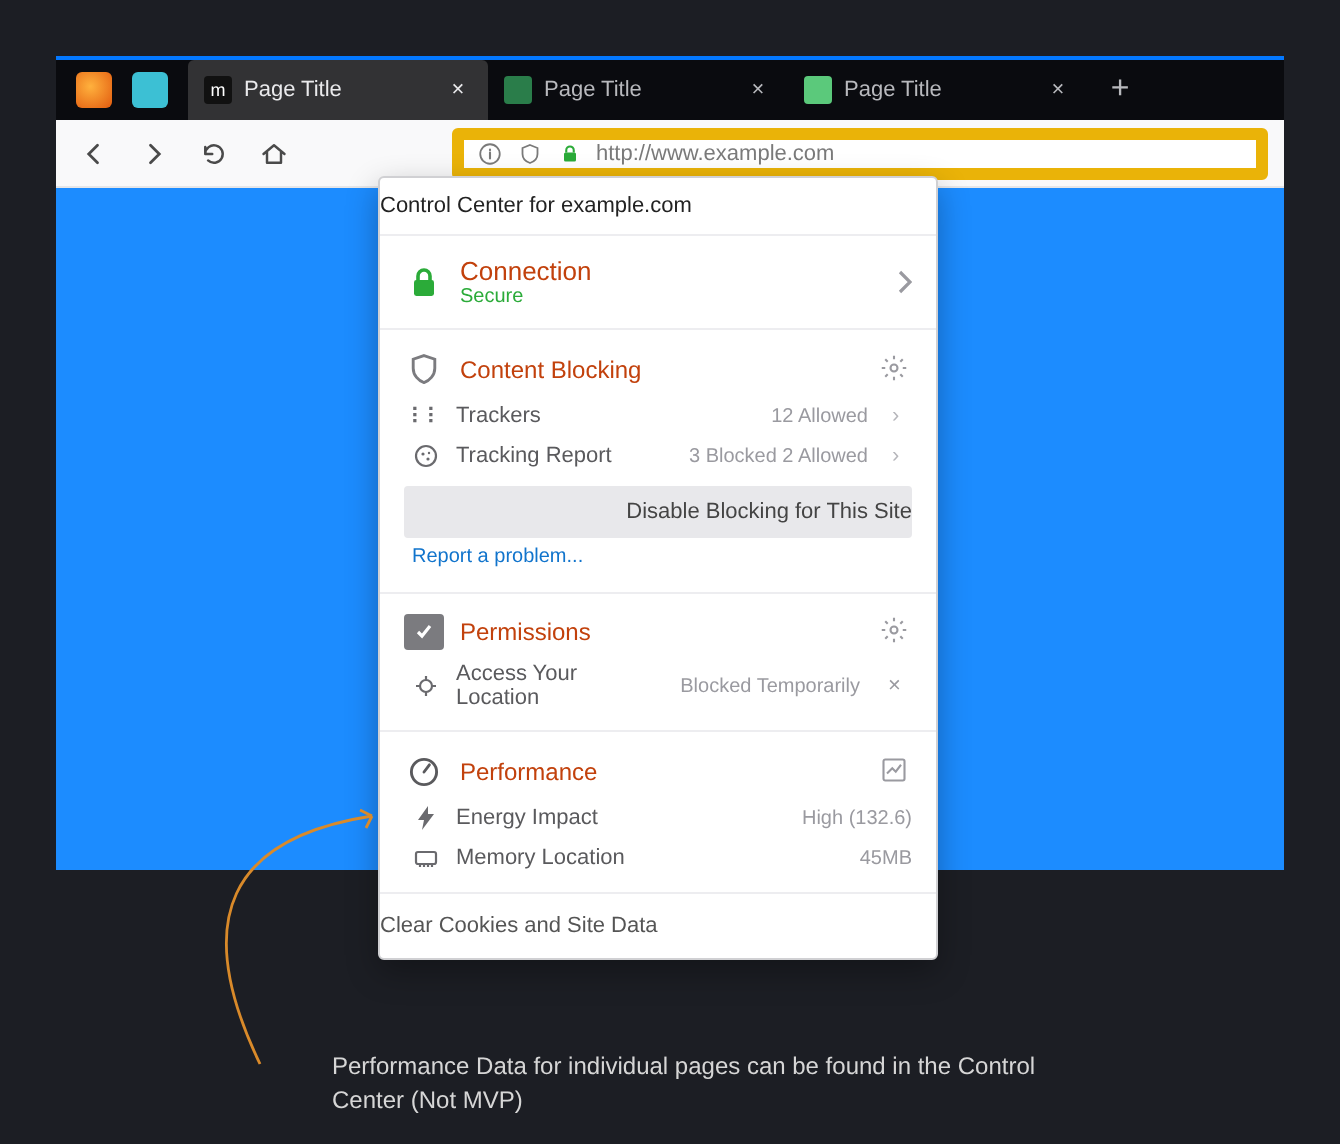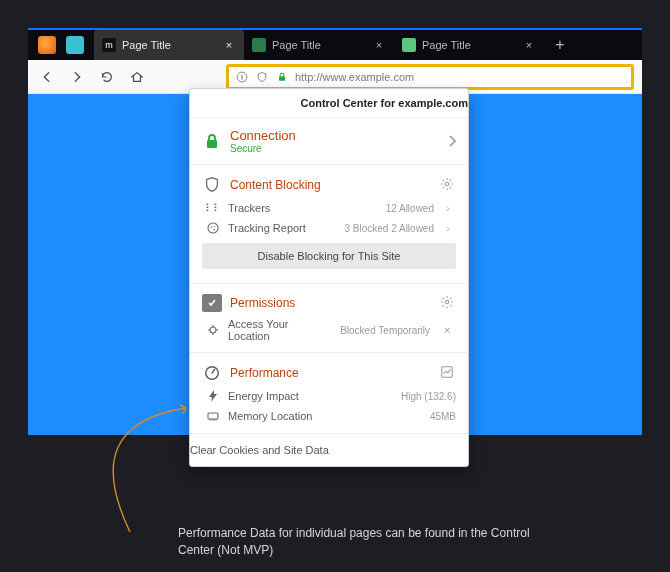--- a/index.html
+++ b/index.html
@@ -10,46 +10,46 @@
 .tab-icons .ico{width:18px;height:18px;border-radius:3px}
 .tab{display:flex;align-items:center;gap:6px;padding:0 8px;font-size:11px;color:#b8b9bd;position:relative;min-width:150px;border-top-left-radius:3px;border-top-right-radius:3px}
 .tab.active{background:#323234;color:#eaeaec}
 .tab .favicon{width:14px;height:14px;border-radius:2px;flex:0 0 14px}
 .tab .title{flex:1;white-space:nowrap;overflow:hidden;text-overflow:ellipsis}
 .tab .close{width:14px;height:14px;display:flex;align-items:center;justify-content:center;color:#b8b9bd;cursor:pointer}
 .tab .close.active{color:#eaeaec}
 .newtab{display:flex;align-items:center;justify-content:center;width:32px;color:#b8b9bd;font-size:16px}
 .toolbar{position:absolute;top:60px;left:28px;width:614px;height:34px;background:#f9f9fa;display:flex;align-items:center;padding:0 8px;gap:8px;border-bottom:1px solid #e6e6e8}
 .nav-btn{width:22px;height:22px;display:flex;align-items:center;justify-content:center;color:#4a4a4a}
-.urlbar{flex:1;height:26px;background:#fff;border:3px solid #eab308;border-radius:3px;display:flex;align-items:center;padding:0 6px;gap:6px;font-size:11px;color:#7a7a7a;margin-left:70px}
+.urlbar{flex:1;height:26px;background:#fff;border:6px solid #eab308;border-radius:3px;display:flex;align-items:center;padding:0 6px;gap:6px;font-size:11px;color:#7a7a7a;margin-left:70px}
 .urlbar .ident,.urlbar .lock{width:14px;height:14px;display:flex;align-items:center;justify-content:center;color:#7a7a7a}
 .urlbar .lock{color:#2bab39}
 .viewport{position:absolute;top:94px;left:28px;width:614px;height:341px;background:#1c8cff}
 .panel{position:absolute;top:88px;left:189px;width:280px;background:#fff;border:1px solid #d0d0d3;border-radius:3px;box-shadow:0 6px 16px rgba(0,0,0,.3);font-size:11px;color:#444}
-.panel .hdr{text-align:right;font-weight:700;font-size:11px;padding:8px 0;color:#222}
+.panel .hdr{text-align:left;font-weight:400;font-size:11px;padding:8px 0;color:#222}
 .section{border-top:1px solid #ededf0;padding:10px 12px}
 .sec-head{display:flex;align-items:center;gap:8px}
 .sec-head .ico{width:20px;height:20px;flex:0 0 20px;display:flex;align-items:center;justify-content:center}
 .sec-head .ttl{font-size:12px;color:#c2410c;flex:1}
 .sec-head .ttl.bigger{font-size:13px}
 .sec-head .sub{font-size:10px;color:#2bab39}
 .sec-head .subg{font-size:10px;color:#8a8a8d}
 .chev{color:#9a9aa0}
 .gear{color:#9a9aa0;width:16px;height:16px}
 .row{display:flex;align-items:center;gap:8px;margin-top:6px;padding-left:4px}
 .row .rico{width:14px;height:14px;flex:0 0 14px;color:#6a6a6e;display:flex;align-items:center;justify-content:center}
 .row .lab{flex:1;font-size:11px;color:#5a5a5d}
 .row .val{font-size:10px;color:#9a9aa0}
 .row .chev-sm{width:10px;color:#b6b6bb;margin-left:4px}
-.btn-wide{margin:8px 0 4px;background:#e8e8eb;border-radius:2px;text-align:center;padding:7px 0;font-size:11px;color:#444;cursor:pointer}
+.btn-wide{margin:8px 0 4px;background:#e8e8eb;border-radius:2px;text-align:right;padding:7px 0;font-size:11px;color:#444;cursor:pointer}
 .link{font-size:10px;color:#1174cc;margin:2px 0 2px 4px;cursor:pointer}
 .footer{border-top:1px solid #ededf0;text-align:left;padding:10px 0;font-size:11px;color:#555;cursor:pointer}
 .perm-pill{font-size:10px;color:#9a9aa0}
 .x-sm{width:12px;color:#9a9aa0;margin-left:6px;cursor:pointer}
-.annotation{position:absolute;left:178px;top:525px;width:360px;color:#d6d6d6;font-size:12px;line-height:1.4}
+.annotation{position:absolute;left:166px;top:525px;width:360px;color:#d6d6d6;font-size:12px;line-height:1.4}
 .curve{position:absolute;left:90px;top:404px;width:100px;height:130px;pointer-events:none}
 svg{display:block}
 </style>
 </head>
 <body>
 
 <div class="stage">
   <div class="tabbar">
     <div class="tab-icons">
       <div class="ico" style="background:radial-gradient(circle at 40% 40%,#ffb13d,#e25b0f)"></div>
@@ -171,20 +171,21 @@
               <circle cx="4.5" cy="5" r=".8" fill="currentColor"></circle>
               <circle cx="7" cy="7.5" r=".8" fill="currentColor"></circle>
               <circle cx="7.5" cy="4.5" r=".6" fill="currentColor"></circle>
             </svg>
           </span>
         <span class="lab">Tracking Report</span>
         <span class="val">3 Blocked 2 Allowed</span>
         <span class="chev-sm">›</span>
       </div>
       <div class="btn-wide">Disable Blocking for This Site</div>
+      <div class="link">Report a problem...</div>
     </div>
 
     <div class="section">
       <div class="sec-head">
         <span class="ico" style="color:#fff;background:#7b7b7f;border-radius:2px;width:18px;height:18px">
             <svg width="12" height="12" viewBox="0 0 12 12" style="margin:3px">
               <path d="M3 6l2 2 4-5" fill="none" stroke="currentColor" stroke-width="1.6"></path>
             </svg>
           </span>
         <div class="ttl" style="flex:1">Permissions</div>

